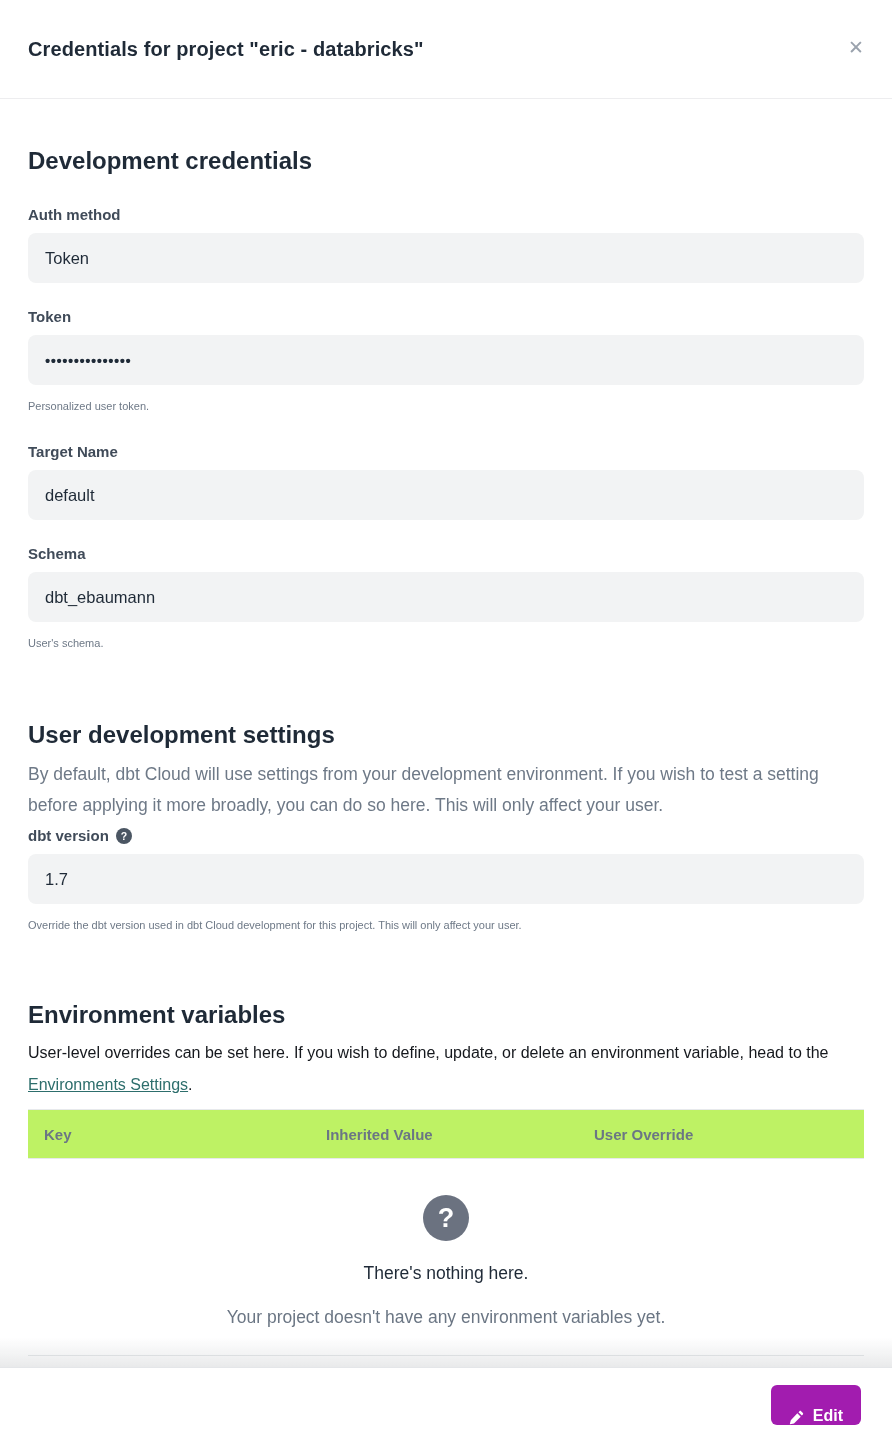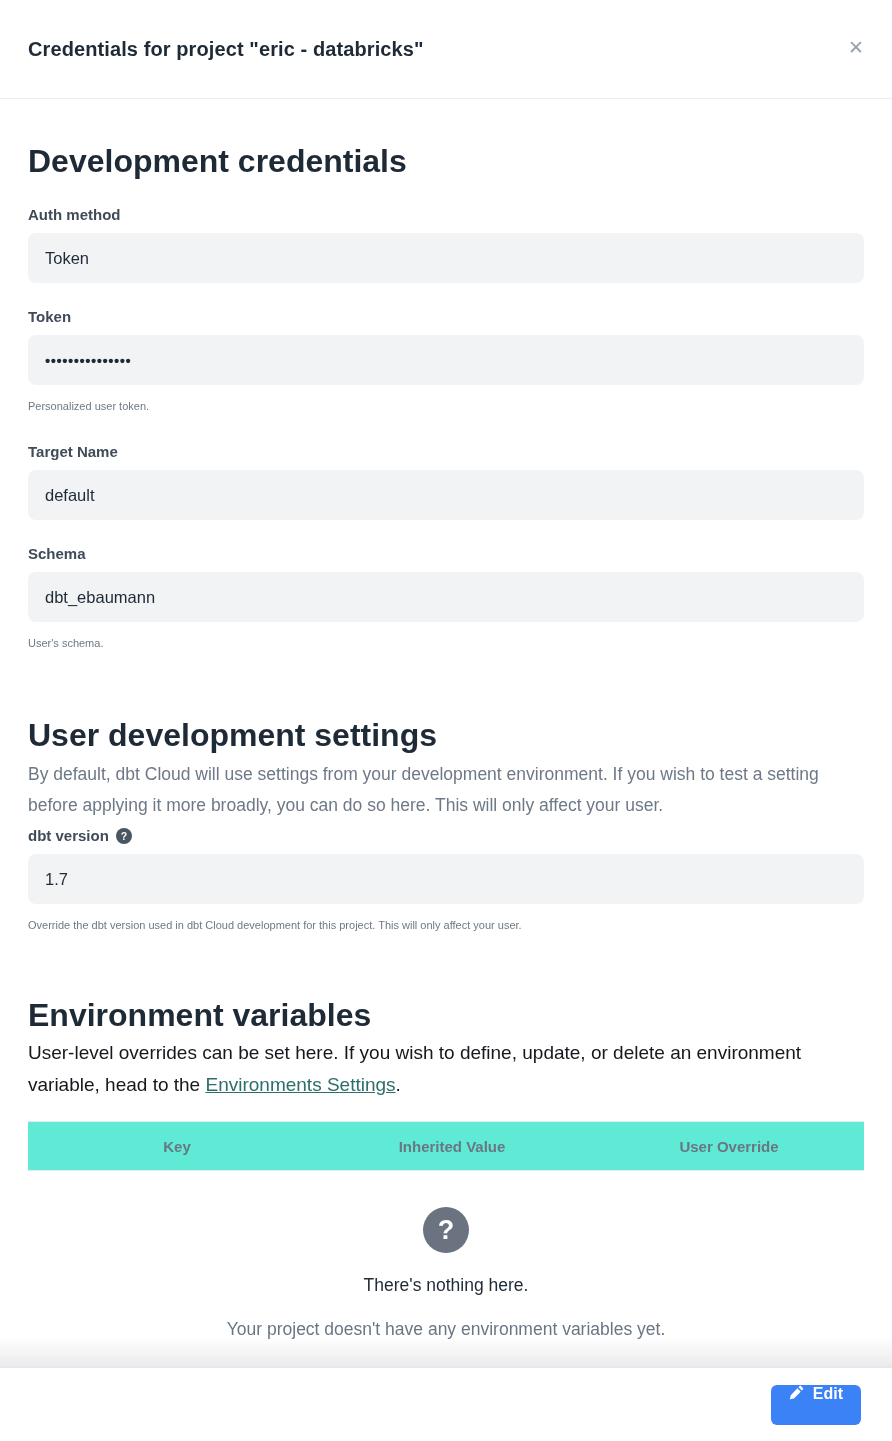--- a/index.html
+++ b/index.html
@@ -33,21 +33,21 @@
     border: none; background: transparent;
     color: #9aa2ad;
     font-size: 19px;
     line-height: 28px;
     cursor: pointer;
     text-align: center;
   }
   
   .content { padding: 0 28px; }
   h2.section-heading {
-    font-size: 32px;
+    font-size: 24px;
     line-height: 32px;
     font-weight: 700;
     color: #1f2a37;
   }
   .h-dev { margin-top: 46px; }
   .h-user { margin-top: 64px; }
   .h-env { margin-top: 62px; }
 
   .field-label {
     font-size: 15px;
@@ -97,39 +97,38 @@
     font-size: 10.5px;
     font-weight: 700;
     display: inline-flex;
     align-items: center;
     justify-content: center;
     cursor: pointer;
   }
   
   .env-desc {
     margin-top: 6px;
-    font-size: 19px;
+    font-size: 16px;
     line-height: 32px;
     color: #15181d;
     max-width: 830px;
   }
   .env-link {
     color: #2d6e6c;
     text-decoration: underline;
     cursor: pointer;
   }
   .env-table-header {
-    margin-top: 20px;
+    margin-top: 8px;
     display: flex;
     align-items: center;
     height: 50px;
-    background: #5eead4;
+    background: #bef264;
     border-top: 1px solid #e7e9ec;
     border-bottom: 1px solid #e7e9ec;
-    text-align: center;
   }
   .env-col {
     font-size: 15px;
     font-weight: 700;
     color: #6b7684;
     padding-left: 16px;
   }
   .env-col.key { width: 282px; }
   .env-col.inherited { width: 268px; }
   .env-col.override { flex: 1; }
@@ -182,29 +181,29 @@
     background: #ffffff;
     border-top: 1px solid #e4e6e9;
     display: flex;
     align-items: center;
     justify-content: flex-end;
     padding-right: 31px;
   }
   .edit-btn {
     height: 40px;
     padding: 0 18px;
-    background: #3b82f6;
+    background: #a21caf;
     border: none;
     border-radius: 6px;
     color: #ffffff;
     font-family: "Liberation Sans", "DejaVu Sans", sans-serif;
     font-size: 16px;
     font-weight: 600;
     display: inline-flex;
-    align-items: flex-start;
+    align-items: flex-end;
     gap: 9px;
     cursor: pointer;
   }
   .edit-btn svg { display: block; }
 </style>
 </head>
 <body>
 
 <header class="modal-header">
   <h1 class="modal-title">Credentials for project "eric - databricks"</h1>

